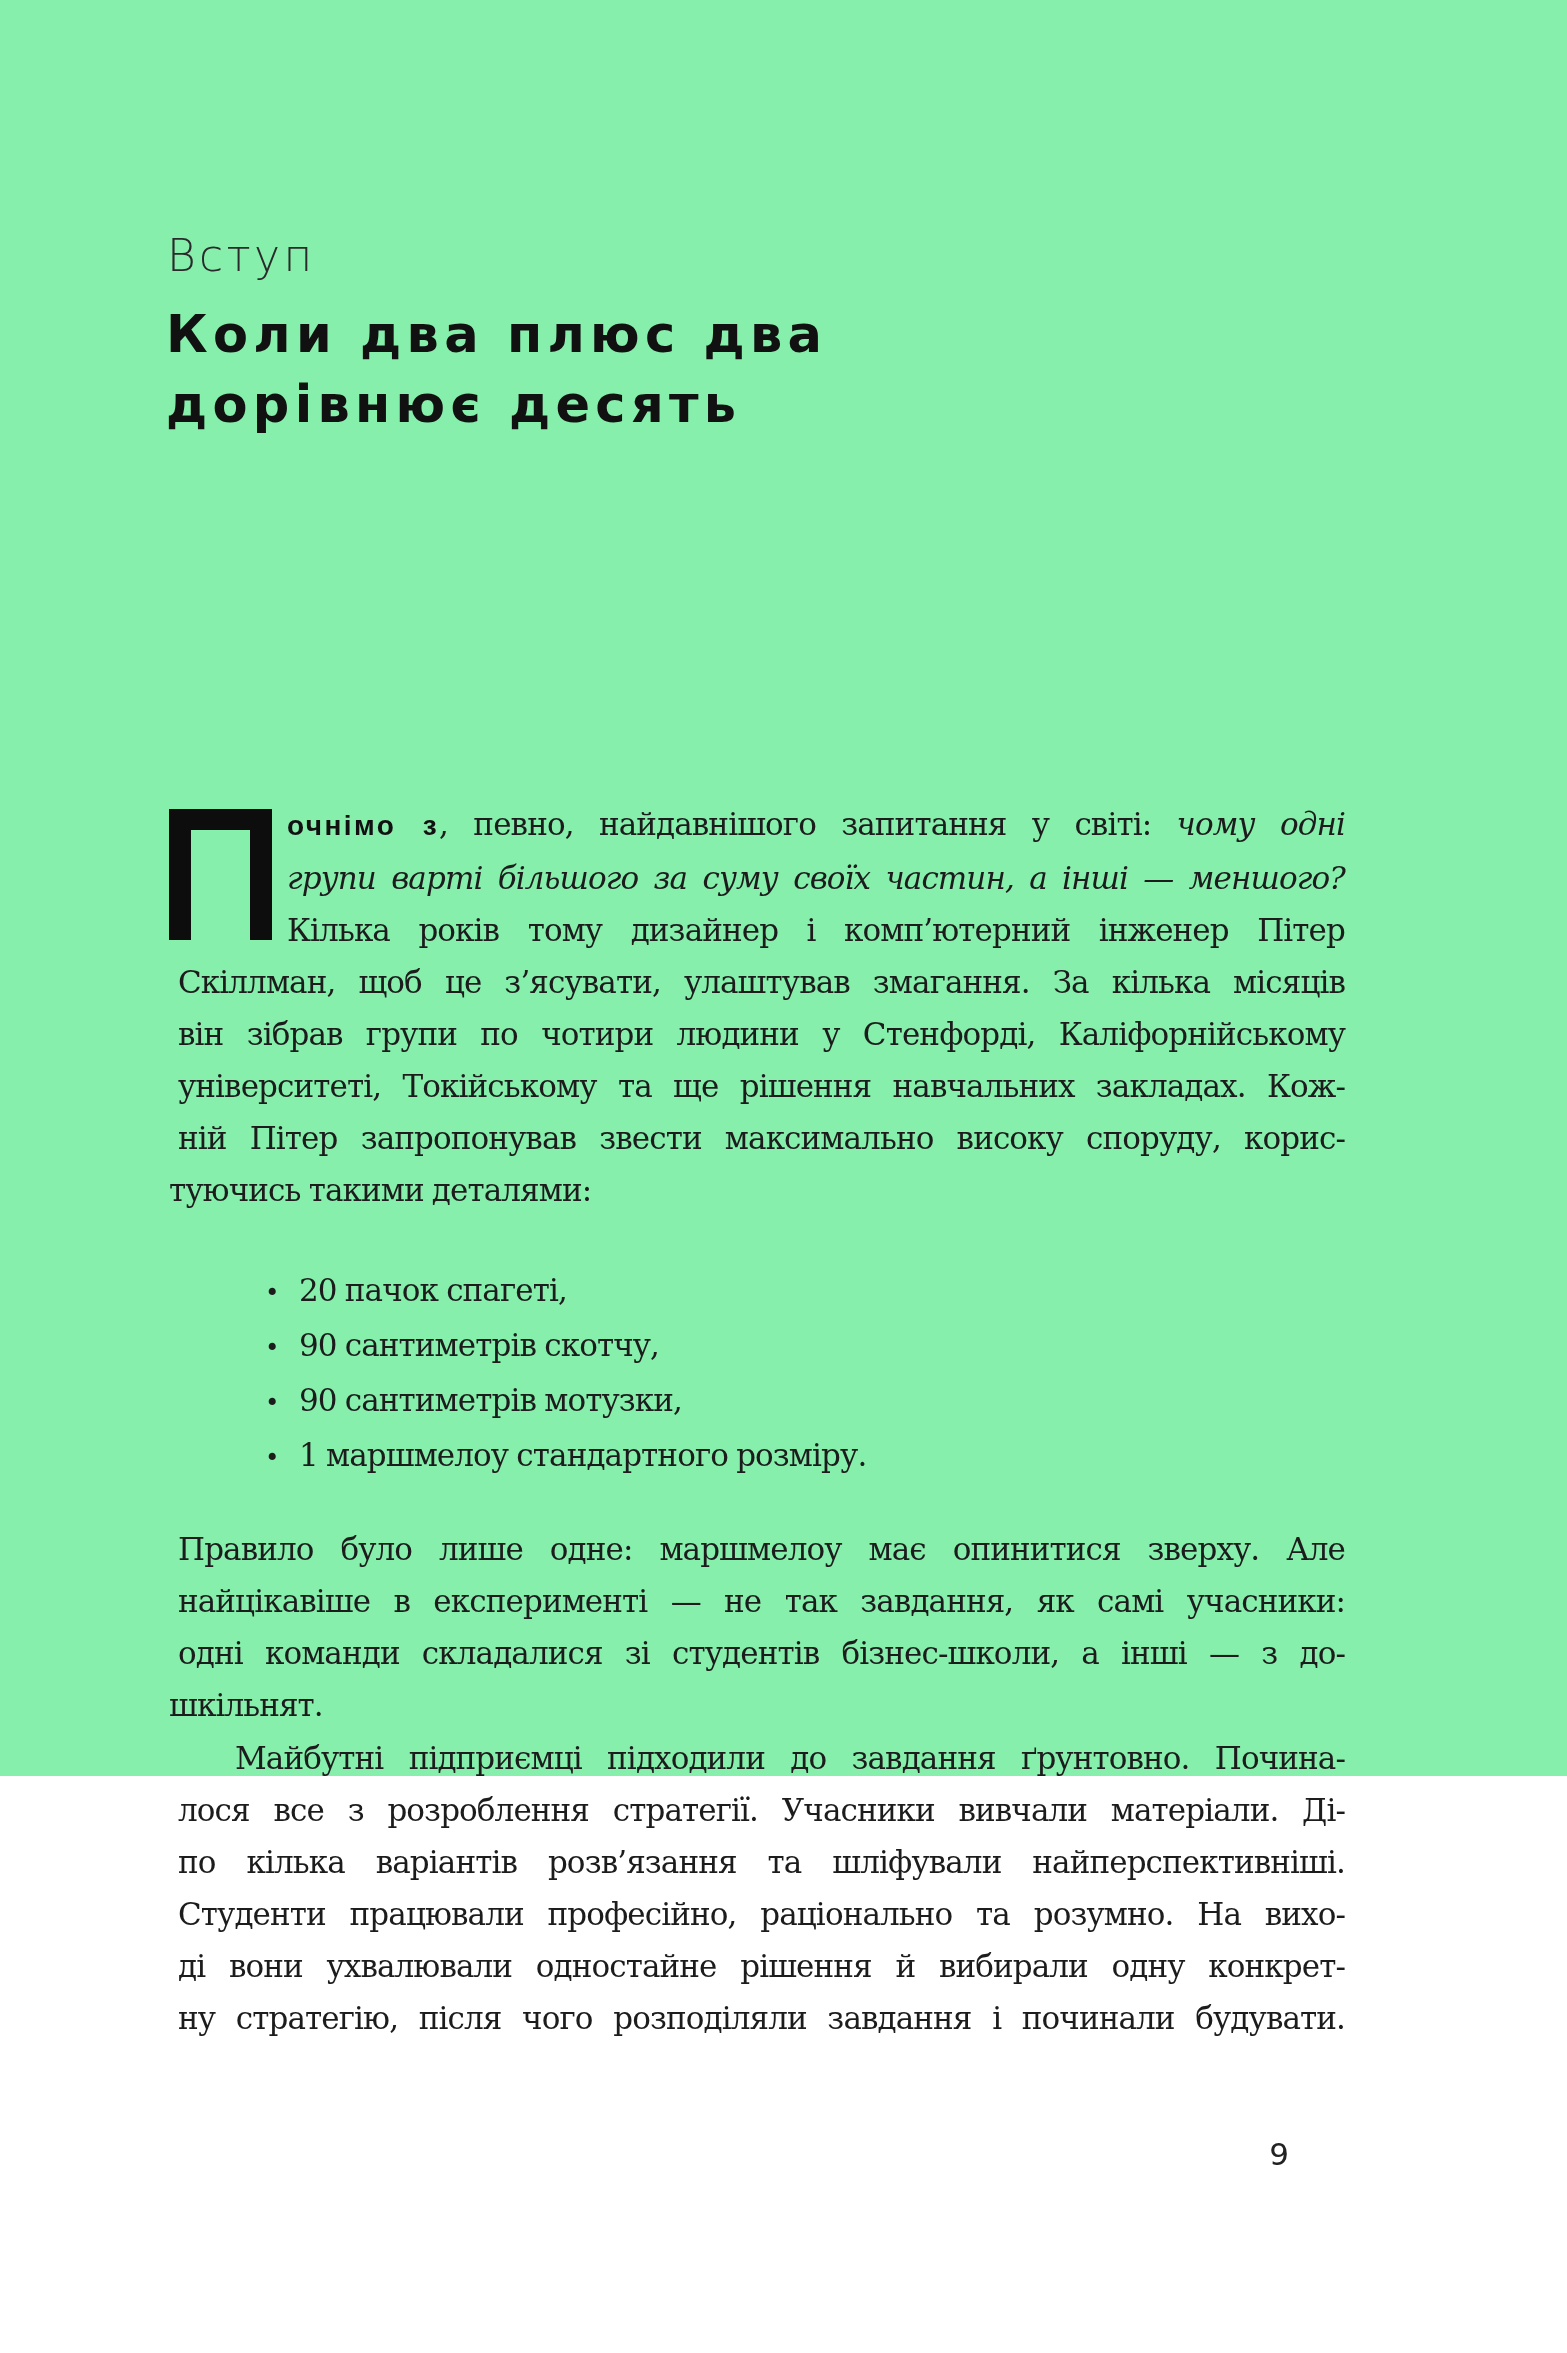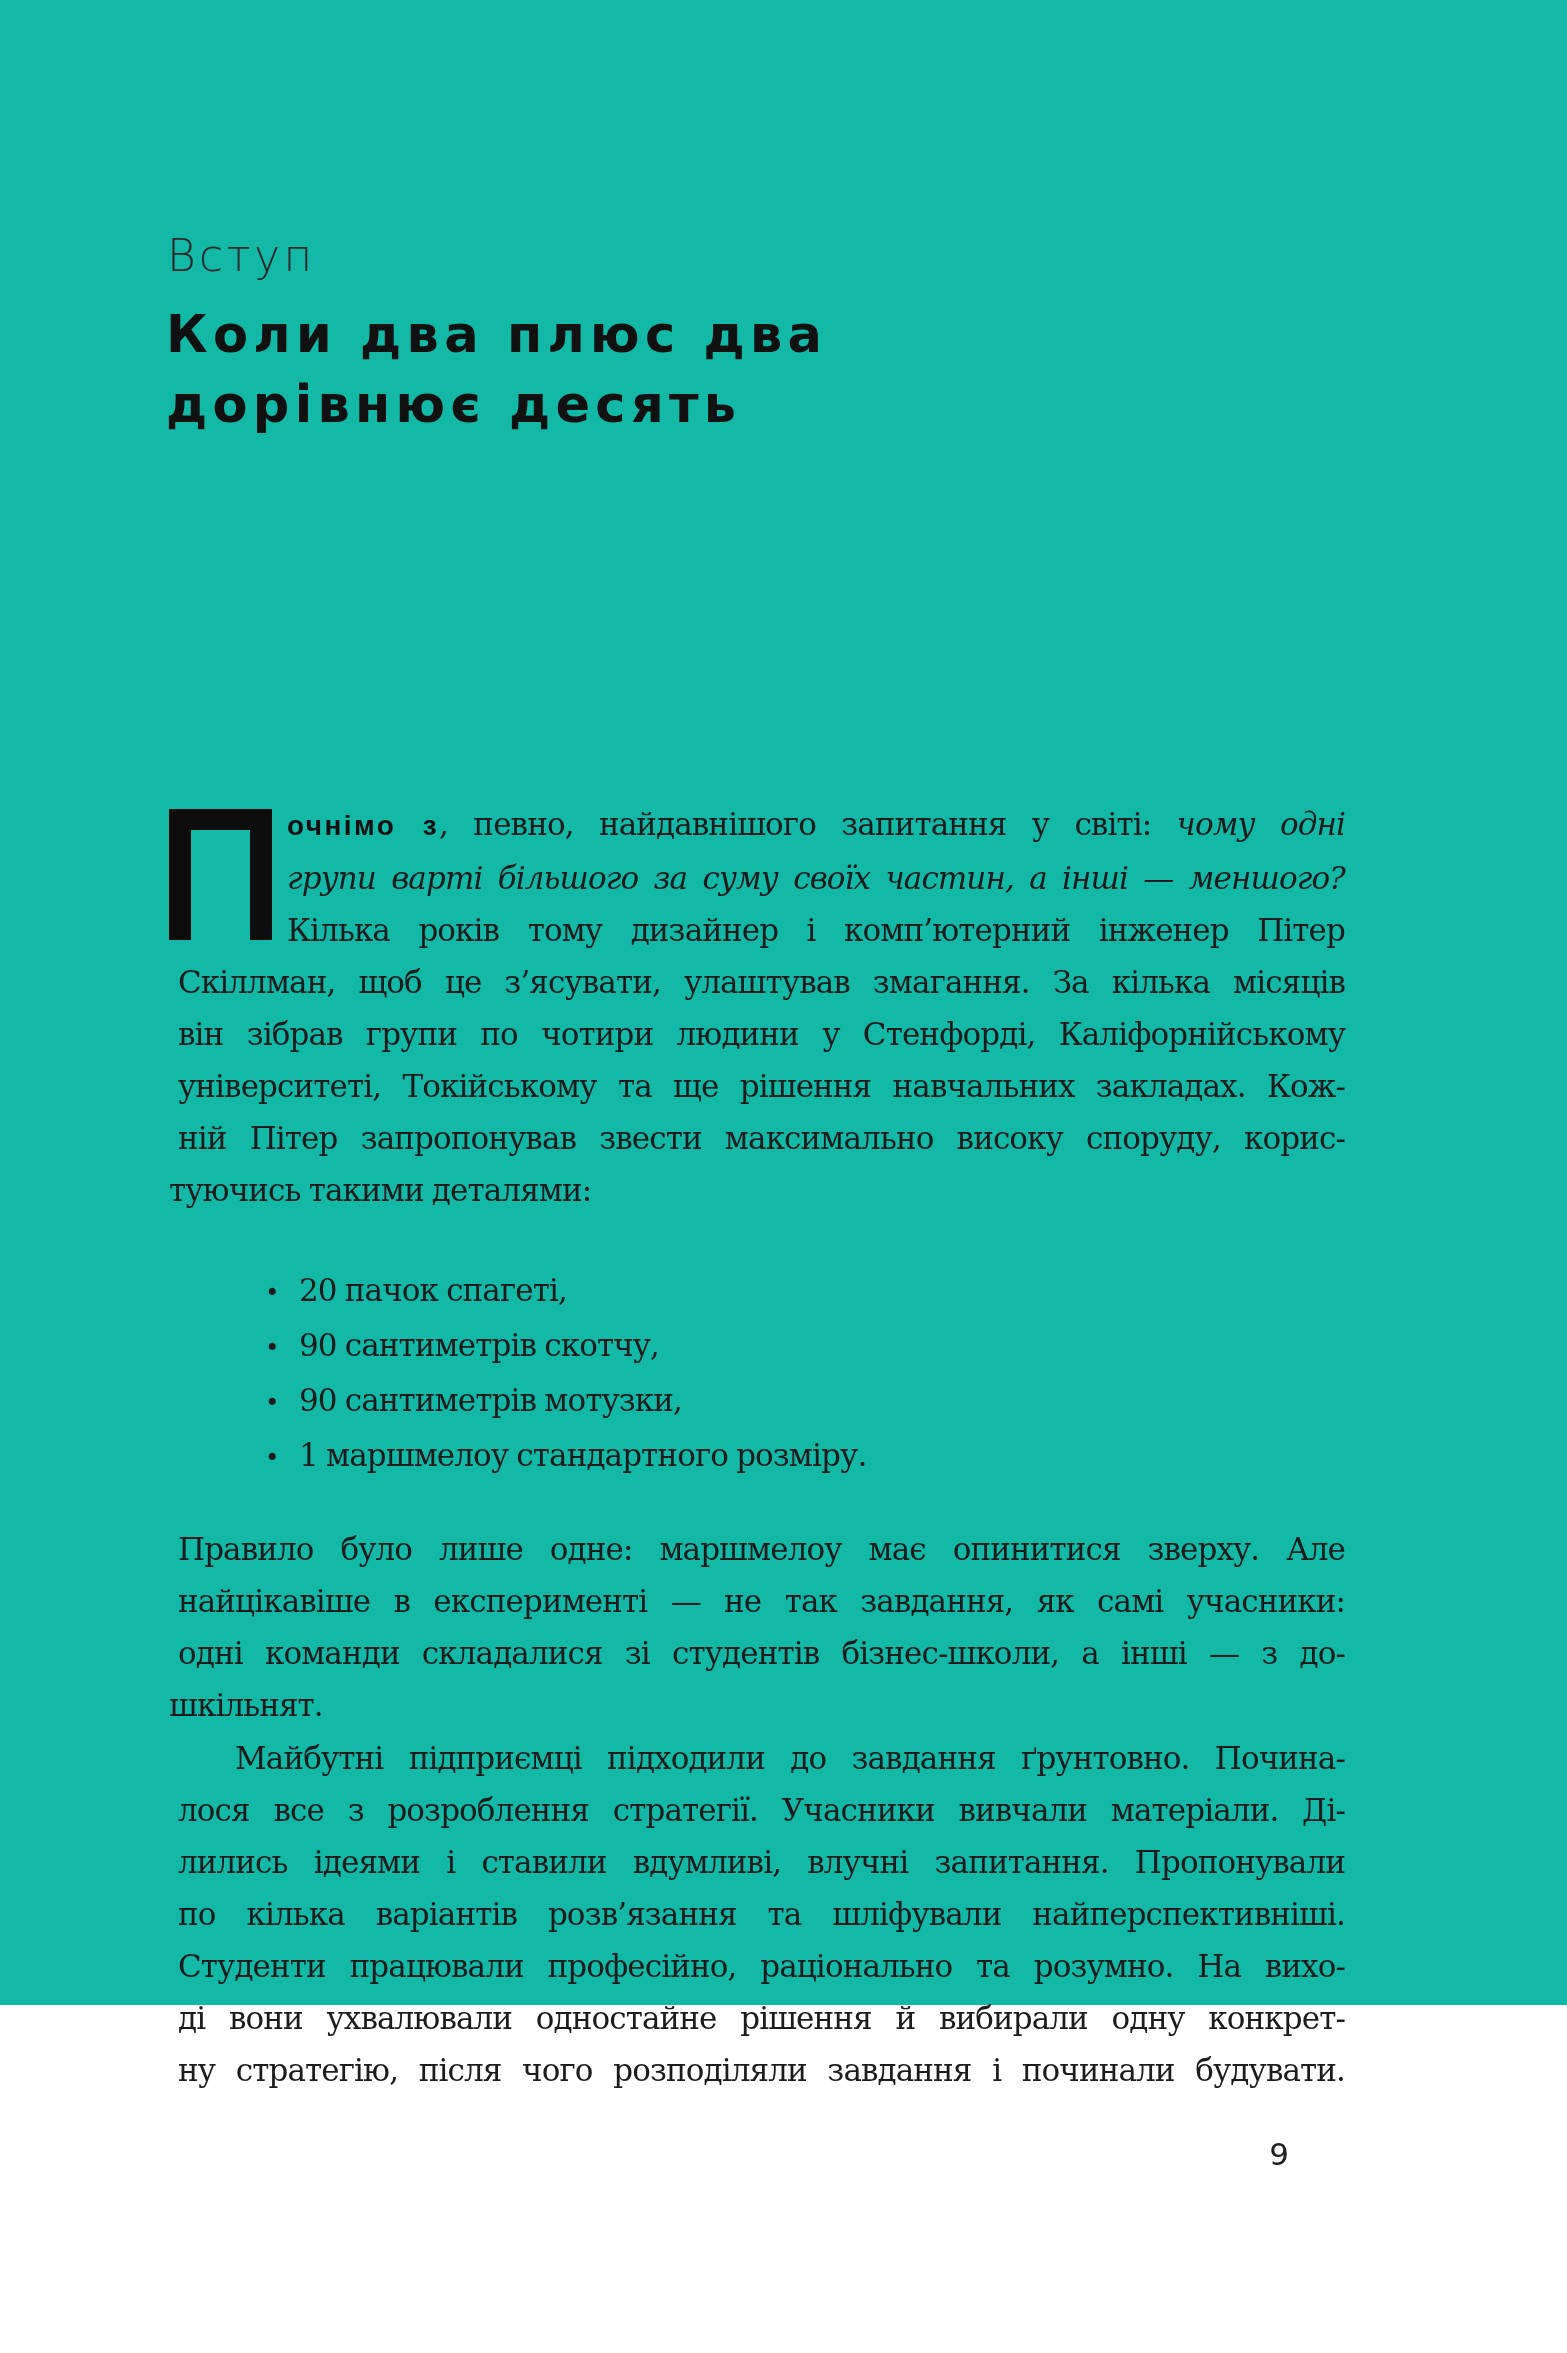--- a/index.html
+++ b/index.html
@@ -1,17 +1,17 @@
 <!DOCTYPE html>
 <html style="font-size:13px"><head>
   <meta charset="utf-8">
   <style>
     html, body { margin: 0; padding: 0; background: #ffffff; }
     body { width: 1568px; height: 2354px; position: relative; overflow: hidden; color: #1a1a1a; }
-    .page { position: absolute; left: 0; top: 0; width: 1568px; height: 2005px; background: #14b8a6; }
+    .page { position: absolute; left: 0; top: 0; width: 1568px; height: 1776px; background: #86efac; }
 
     .section-label {
       position: absolute; left: 167px; top: 227px;
       font-family: "DejaVu Sans", sans-serif; font-weight: 300;
       font-size: 44px; letter-spacing: 3.3px; color: #2a2a2a; line-height: 57px;
       -webkit-text-stroke: 0px;
     }
     .title {
       position: absolute; left: 166px; top: 300px; width: 1061px;
       font-family: "DejaVu Sans", sans-serif; font-weight: bold;
@@ -90,21 +90,20 @@
   <div class="body-text para2">
     <span class="line justify">Правило було лише одне: маршмелоу має опинитися зверху. Але</span>
     <span class="line justify">найцікавіше в експерименті — не так завдання, як самі учасники:</span>
     <span class="line justify">одні команди складалися зі студентів бізнес-школи, а інші — з до-</span>
     <span class="line">шкільнят.</span>
   </div>
 
   <div class="body-text para3">
     <span class="line justify" style="padding-left:57px;">Майбутні підприємці підходили до завдання ґрунтовно. Почина-</span>
     <span class="line justify">лося все з розроблення стратегії. Учасники вивчали матеріали. Ді-</span>
-    <span class="line justify">лились ідеями і ставили вдумливі, влучні запитання. Пропонували</span>
     <span class="line justify">по кілька варіантів розв’язання та шліфували найперспективніші.</span>
     <span class="line justify">Студенти працювали професійно, раціонально та розумно. На вихо-</span>
     <span class="line justify">ді вони ухвалювали одностайне рішення й вибирали одну конкрет-</span>
     <span class="line justify">ну стратегію, після чого розподіляли завдання і починали будувати.</span>
   </div>
 
   <div class="page-number">9</div>
 </div>
 
 

